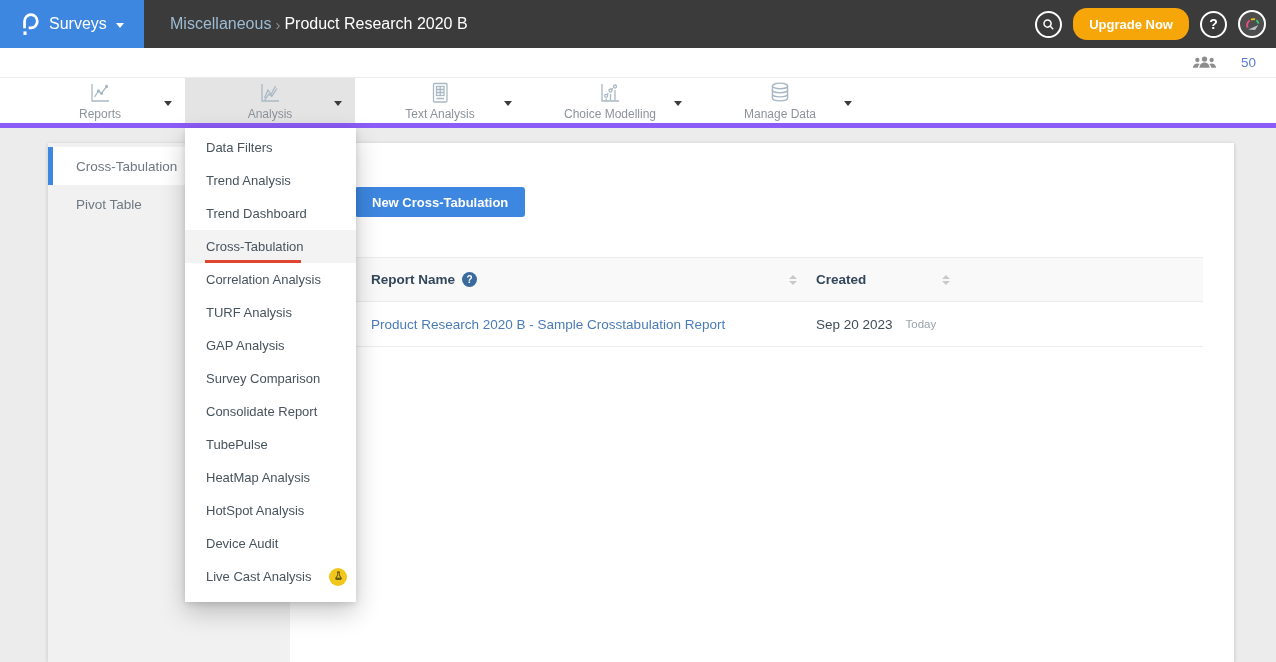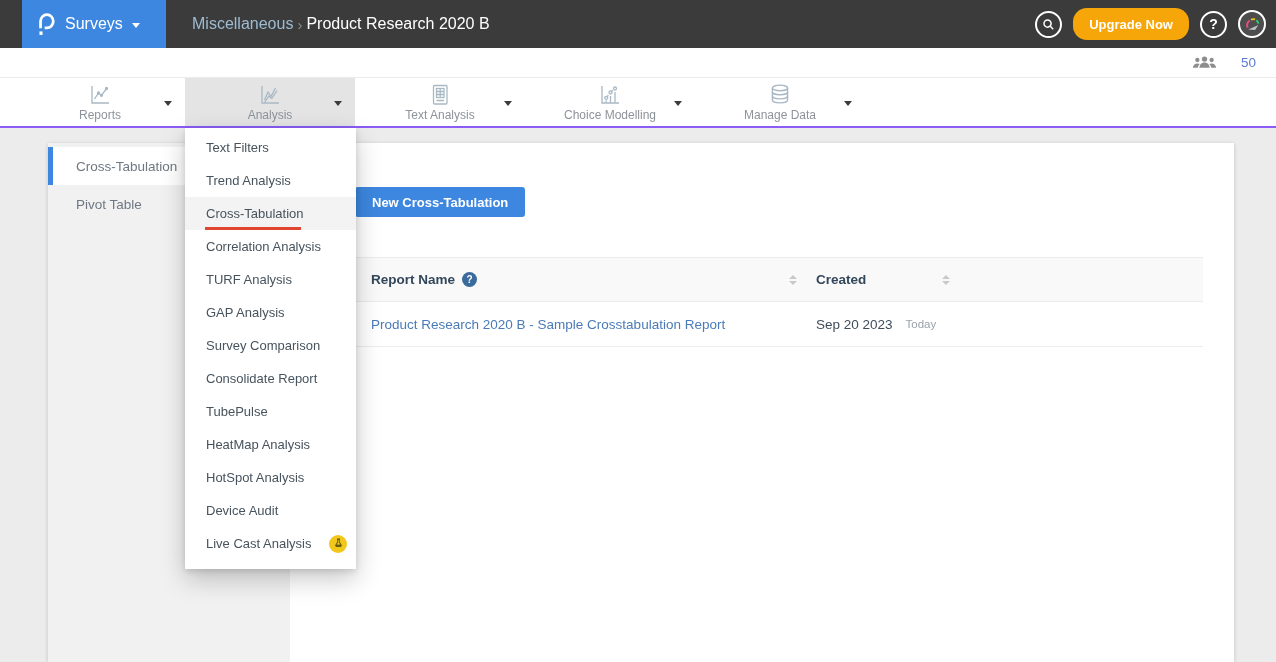--- a/index.html
+++ b/index.html
@@ -1,21 +1,21 @@
 <!DOCTYPE html>
 <html style="--brand_blue: #3D87E0; --header_dark: #3B3B3B; --upgrade_orange: #F6A609; --active_underline_red: #E0452F; --badge_yellow: #F2C71B; --link_blue: #4A7BB7;"><head>
 <meta charset="utf-8">
 <style>
   * { margin:0; padding:0; box-sizing:border-box; }
   html,body { width:1276px; height:662px; overflow:hidden; }
   body { position:relative; font-family:"Liberation Sans", sans-serif; background:#ececec; }
 
   
   .top { height:48px; background:var(--header_dark,#3b3b3b); display:flex; align-items:center; }
-  .brand { width:144px; height:48px; background:var(--brand_blue,#3d87e0); display:flex; align-items:center; gap:9px; padding-left:14px; cursor:pointer;margin-left:22px; }
+  .brand { width:144px; height:48px; background:var(--brand_blue,#3d87e0); display:flex; align-items:center; gap:9px; padding-left:20px; cursor:pointer; }
   .brand-label { color:#fff; font-size:16px; }
   .caret { width:0; height:0; border-left:4px solid transparent; border-right:4px solid transparent; border-top:5px solid currentColor; display:inline-block; }
   .caret-white { color:#fff; margin-top:2px; }
   .breadcrumb { margin-left:26px; display:flex; align-items:center; gap:4px; font-size:16px; }
   .crumb-folder { color:#9dbcd4; cursor:pointer; }
   .crumb-sep { color:#8f8f8f; font-size:15px; }
   .crumb-title { color:#fff; }
   .header-right { margin-left:auto; display:flex; align-items:center; gap:11px; padding-right:10px; }
   .hbtn { width:27px; height:27px; border:2px solid #fff; border-radius:50%; display:flex; align-items:center; justify-content:center; color:#fff; font-weight:700; font-size:14px; cursor:pointer; background:transparent; flex:0 0 auto; }
   .upgrade { height:28px; border-radius:14px; background:var(--upgrade_orange,#f6a609); color:#fff; font-size:13px; font-weight:700; padding:16px 16px; display:flex; align-items:center; border:none; cursor:pointer; font-family:inherit; }
@@ -23,21 +23,21 @@
 
   
   .survey-nav { height:30px; background:#fff; display:flex; align-items:center; padding:0 20px 0 17px; border-bottom:1px solid #ebebeb; }
   .nav-items { display:flex; gap:37px; }
   .nav-item { font-size:13.5px; color:#3f4d5a; cursor:pointer; text-decoration:none; }
   .nav-item.active span { color:var(--brand_blue,#3d87e0); border-bottom:2px solid var(--brand_blue,#3d87e0); padding-bottom:1px; }
   .nav-right { margin-left:auto; display:flex; align-items:center; gap:24px; }
   .resp-count { color:#5b7bd5; font-size:13.5px; cursor:pointer; }
 
   
-  .toolbar { height:50px; background:#fff; display:flex; padding-left:15px; border-bottom:2px solid #8b5cf6; }
+  .toolbar { height:50px; background:#fff; display:flex; padding-left:15px; border-bottom:5px solid #8b5cf6; }
   .tool { width:170px; display:flex; flex-direction:column; align-items:center; justify-content:center; gap:1px; position:relative; cursor:pointer; }
   .tool.active { background:#e4e4e4; }
   .tool-icon { height:25px; display:flex; align-items:center; }
   .tool-label { font-size:12px; color:#8d939a; }
   .tool .caret { position:absolute; right:13px; top:23px; color:#3c3c3c; border-top-width:5px; }
 
   
   .page { position:relative; height:534px; background:#ececec; }
   .card { position:absolute; left:48px; top:15px; width:1186px; height:519px; background:#fff; box-shadow:0 1px 4px rgba(0,0,0,.18); display:flex; }
   .side { flex:0 0 242px; background:#f1f1f1; padding-top:4px; }
@@ -250,29 +250,33 @@
             </div>
           </div>
       </div>
     </main>
   </div>
 </div>
 
 <div class="menu">
 
     <div class="menu-item">
-      <span class="menu-label">Text Filters</span>
+      <span class="menu-label">Data Filters</span>
 
     </div>
 
     <div class="menu-item">
       <span class="menu-label">Trend Analysis</span>
 
     </div>
 
+    <div class="menu-item">
+      <span class="menu-label">Trend Dashboard</span>
+
+    </div>
 
     <div class="menu-item active">
       <span class="menu-label">Cross-Tabulation</span>
 
     </div>
 
     <div class="menu-item">
       <span class="menu-label">Correlation Analysis</span>
 
     </div>

